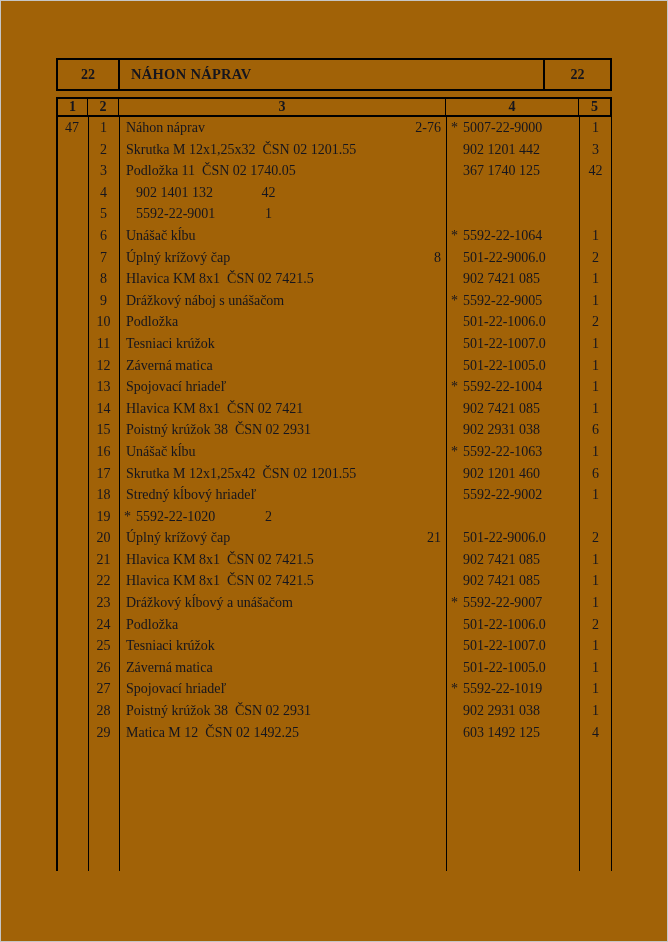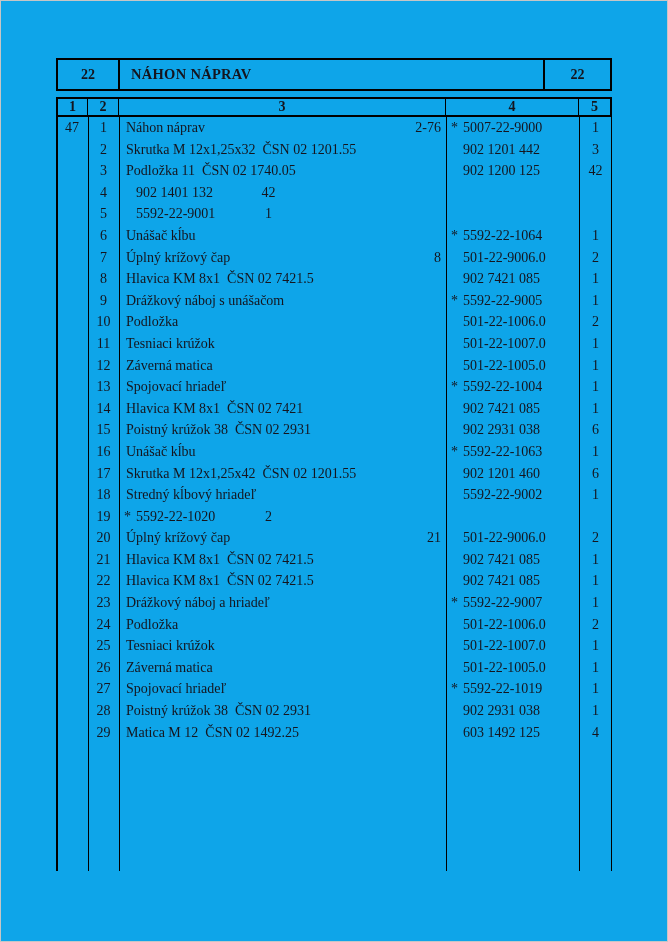--- a/index.html
+++ b/index.html
@@ -1,20 +1,20 @@
 <!DOCTYPE html>
 <html><head>
 <meta charset="utf-8">
 <style>
   html, body { margin: 0; padding: 0; background: #ffffff; }
   .page {
     position: relative;
     width: 668px;
     height: 942px;
-    background: #0ea5e9;
+    background: #a16207;
     border: 1px solid #c6c6c6;
     box-sizing: border-box;
     font-family: "Liberation Serif", "DejaVu Serif", serif;
     color: #15151e;
     overflow: hidden;
   }
 
   
   .titlebox {
     position: absolute;
@@ -171,21 +171,21 @@
 
   <div class="row">
     <div class="cell c-group"></div>
     <div class="cell c-item">3</div>
     <div class="cell c-desc">
       <span class="desc">Podložka 11  ČSN 02 1740.05</span>
       <span class="ref"></span>
     </div>
     <div class="cell c-part">
       <span class="star"></span>
-      <span class="pn">902 1200 125</span>
+      <span class="pn">367 1740 125</span>
     </div>
     <div class="cell c-qty">42</div>
   </div>
 
   <div class="row">
     <div class="cell c-group"></div>
     <div class="cell c-item">4</div>
     <div class="cell c-part">
       <span class="star"></span>
       <span class="pn">902 1401 132</span>
@@ -434,21 +434,21 @@
       <span class="star"></span>
       <span class="pn">902 7421 085</span>
     </div>
     <div class="cell c-qty">1</div>
   </div>
 
   <div class="row">
     <div class="cell c-group"></div>
     <div class="cell c-item">23</div>
     <div class="cell c-desc">
-      <span class="desc">Drážkový náboj a hriadeľ</span>
+      <span class="desc">Drážkový kĺbový a unášačom</span>
       <span class="ref"></span>
     </div>
     <div class="cell c-part">
       <span class="star">*</span>
       <span class="pn">5592-22-9007</span>
     </div>
     <div class="cell c-qty">1</div>
   </div>
 
   <div class="row">

